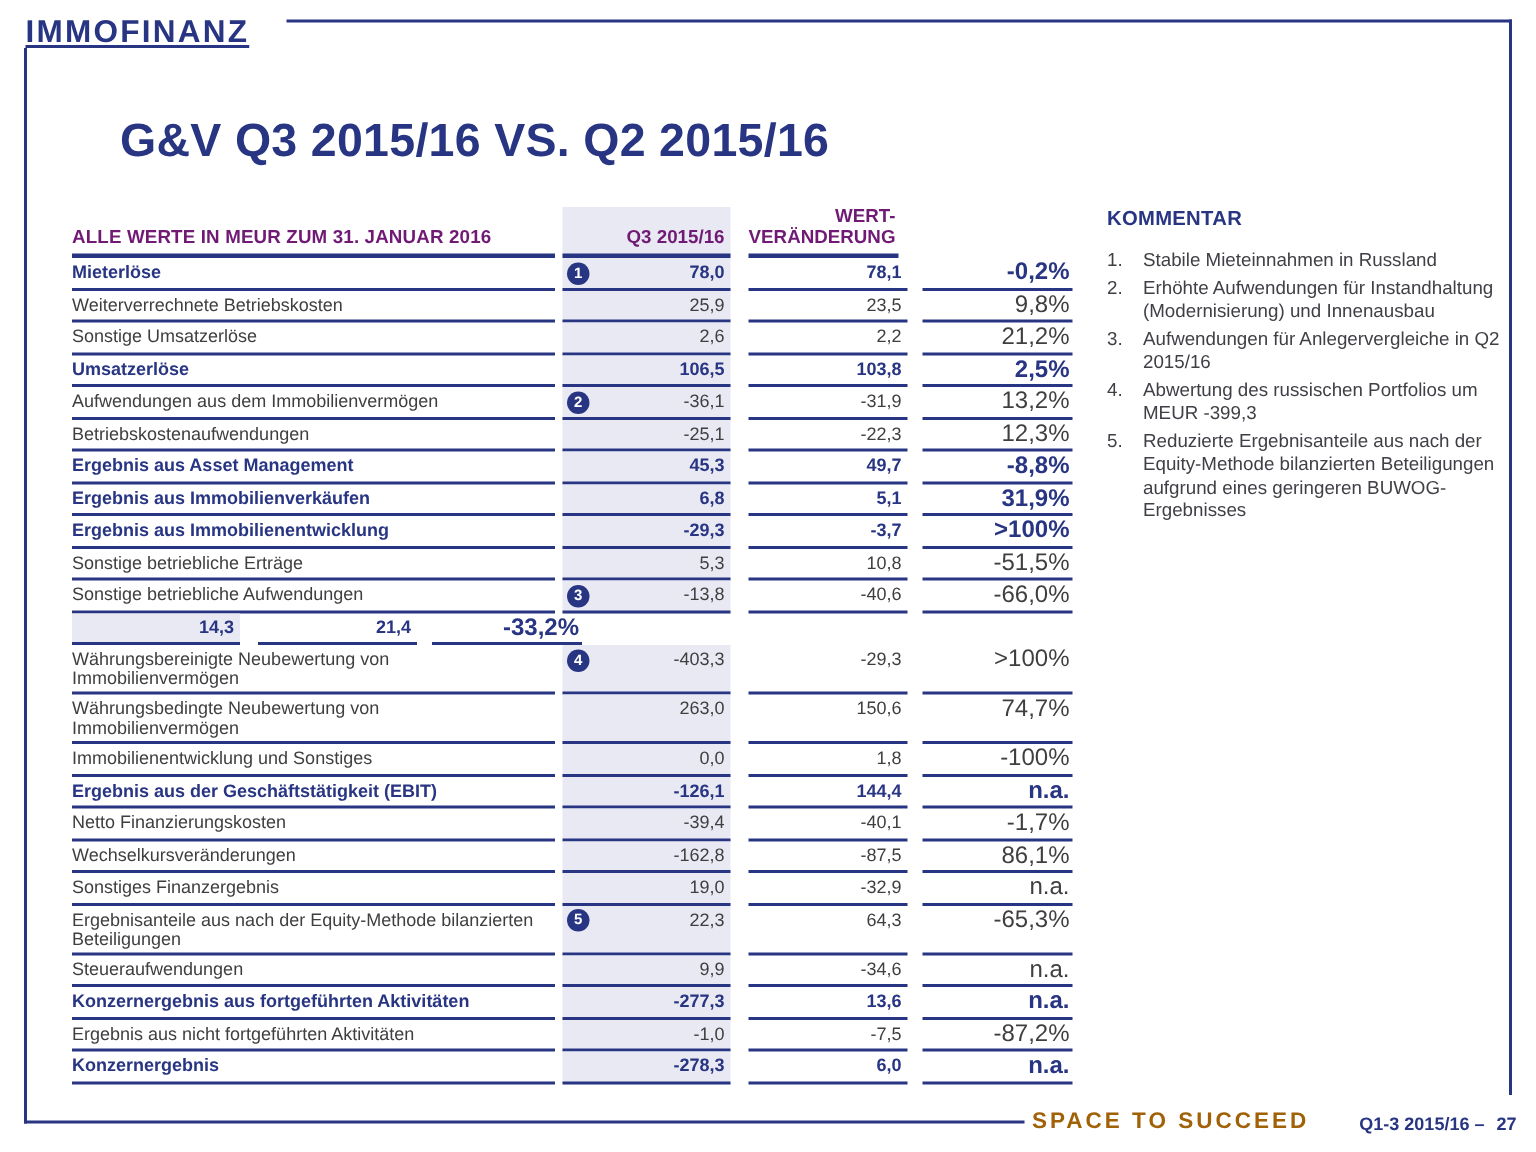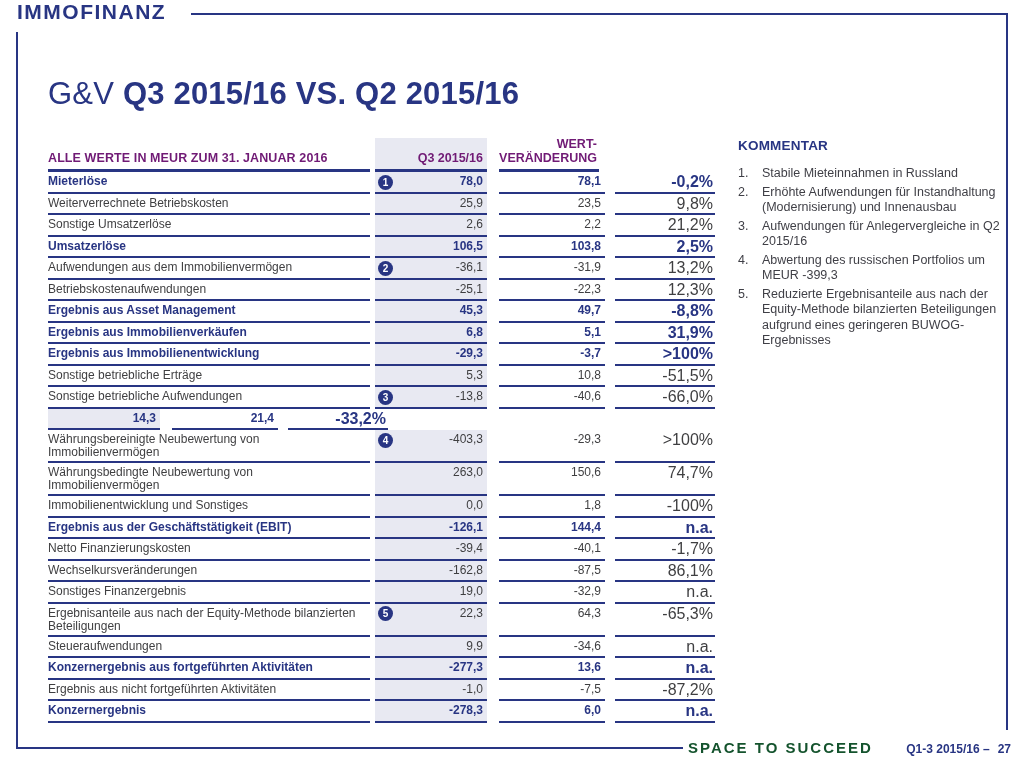--- a/index.html
+++ b/index.html
@@ -14,28 +14,28 @@
 
   
   .frame { position: absolute; background: #283583; }
   #line-top    { left:191px; top:13px;  width:817px; height:2px; }
   #line-right  { left:1006px; top:13px; width:2px;  height:717px; }
   #line-left   { left:16px;  top:32px;  width:2px;  height:717px; }
   #line-bottom { left:16px;  top:747px; width:667px; height:2px; }
 
   
   #logo {
-    position:absolute; left:17px; top:0;
-    font-size:21px; font-weight:bold; letter-spacing:1.5px; color:#283583;
+    position:absolute; left:17px; top:10px;
+    font-size:21px; font-weight:bold; letter-spacing:1.5px; color:#283583;text-decoration:underline;
   }
   #title {
     position:absolute; left:48px; top:76px;
     font-size:31px; color:#283583; letter-spacing:0.2px; white-space:nowrap;
   }
-  #title .t-bold { font-weight:normal; }
+  #title .t-bold { font-weight:bold;margin-left:32px; }
 
   
   #pl-table { position:absolute; left:48px; top:138px; width:667px; }
   .t-row, .t-head { display:flex; align-items:stretch; }
   .cell { border-bottom:2px solid #283583; }
   .c-label { width:322px; margin-right:5px;  padding:3px 4px 2px 0; line-height:13px; font-size:12px; }
   .c-q3    { width:112px; margin-right:12px; background:#e8e9f2; position:relative;
              padding:3px 4px 2px 18px; text-align:right; font-size:12px; line-height:13px; }
   .c-q2    { width:106px; margin-right:10px; padding:3px 4px 2px 0; text-align:right; font-size:12px; line-height:13px; }
   .c-chg   { width:100px; padding:3px 2px 2px 0; text-align:right; font-size:16px; line-height:13px; }
@@ -59,21 +59,21 @@
   
   #comments { position:absolute; left:738px; top:138px; width:270px; }
   #comments h2 { font-size:13.5px; font-weight:bold; color:#283583; margin-bottom:13px; letter-spacing:0.2px; }
   .comment { display:flex; font-size:12.5px; line-height:15.5px; color:#3f3f46; margin-bottom:3px; }
   .comment .num { width:24px; flex:none; }
   .comment .txt { flex:1; }
 
   
   #footer-tagline {
     position:absolute; left:688px; top:739px;
-    font-size:15px; font-weight:bold; letter-spacing:2px; color:#14532d; white-space:nowrap;
+    font-size:15px; font-weight:bold; letter-spacing:2px; color:#a16207; white-space:nowrap;
   }
   #footer-page {
     position:absolute; right:13px; top:742px;
     font-size:12px; font-weight:bold; color:#283583; white-space:nowrap;
   }
   #footer-page .gap { display:inline-block; width:8px; }
 </style>
 </head>
 <body>
 

